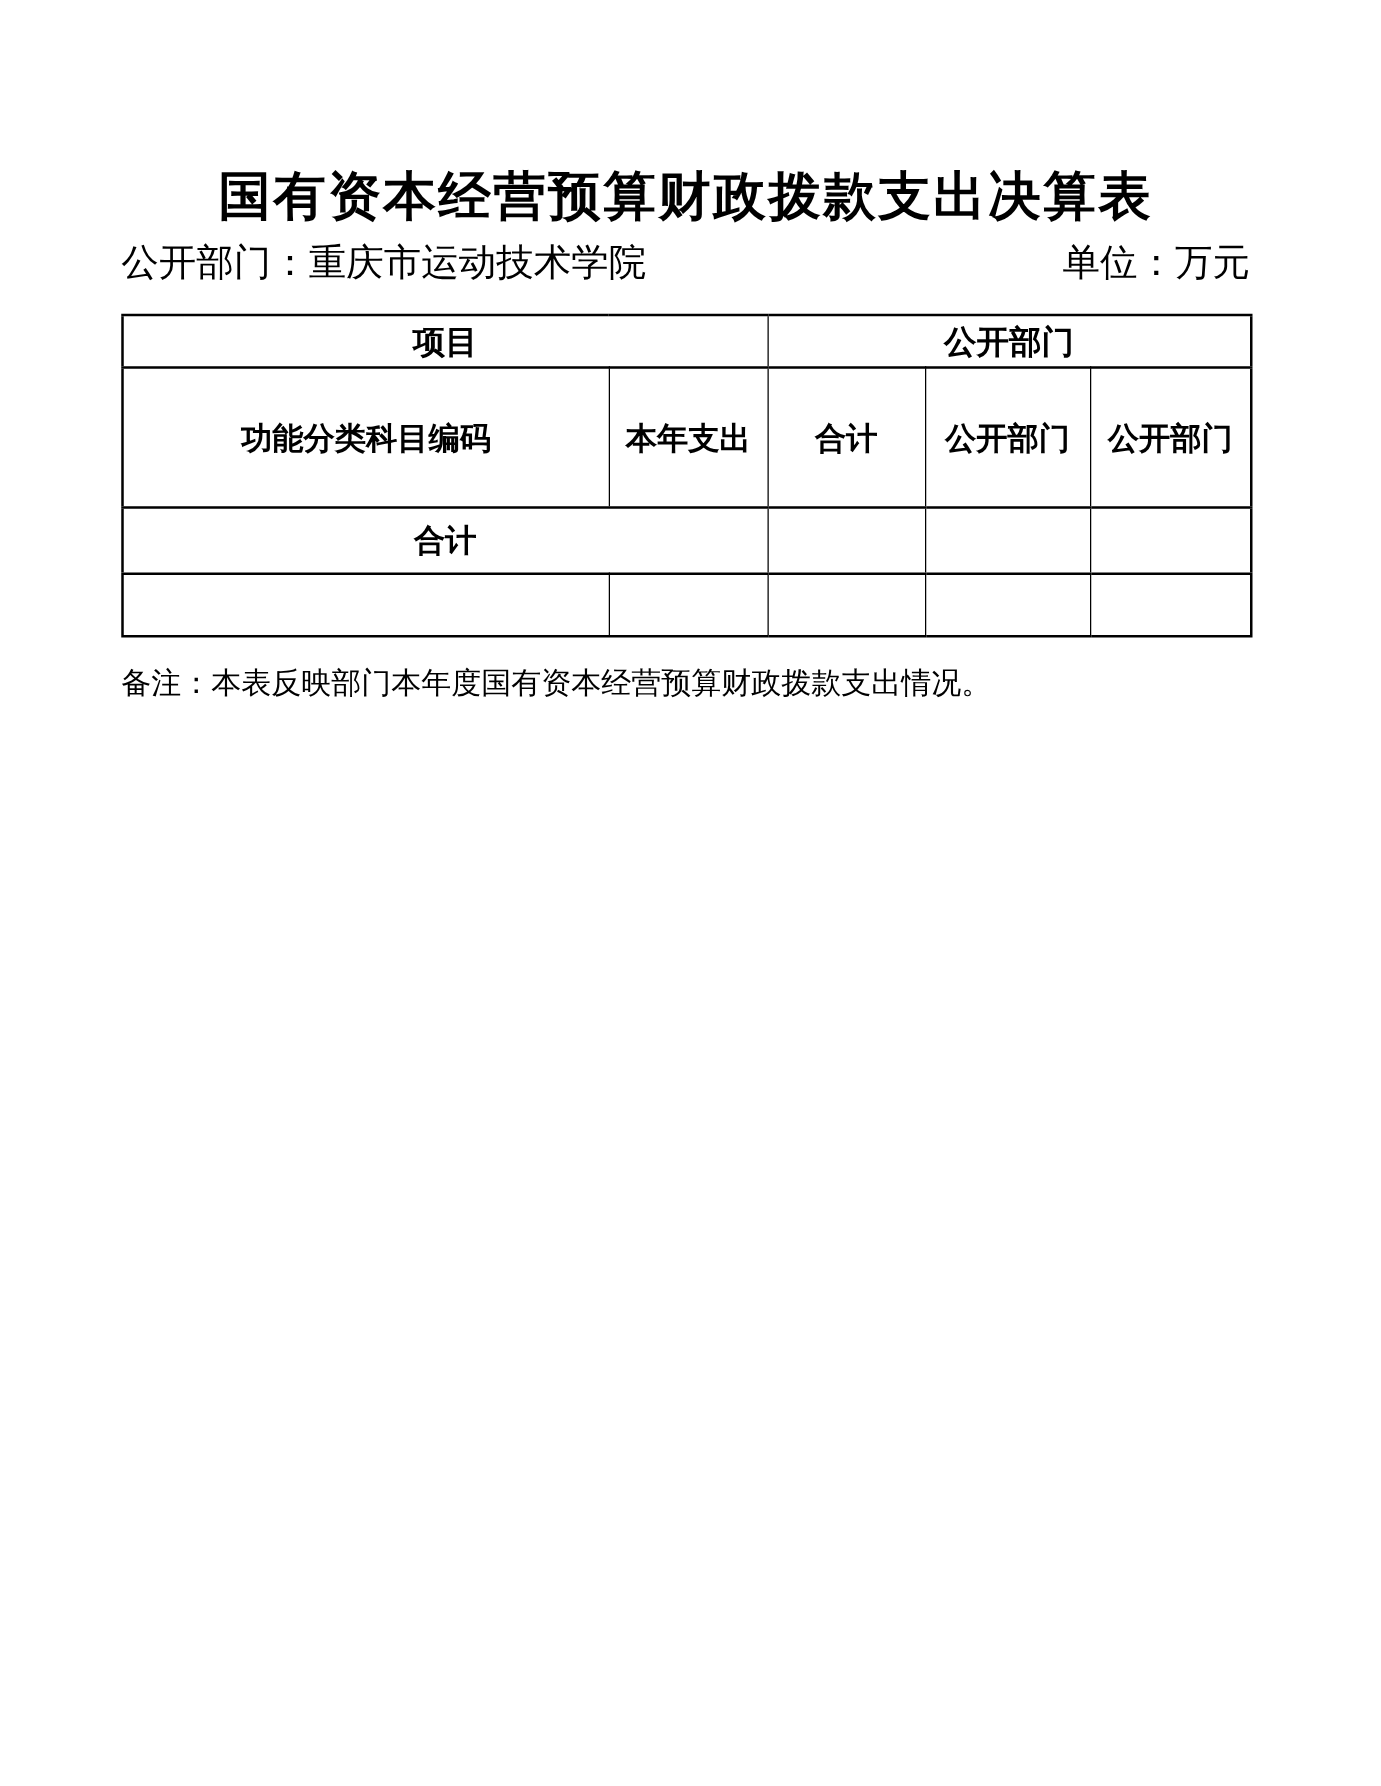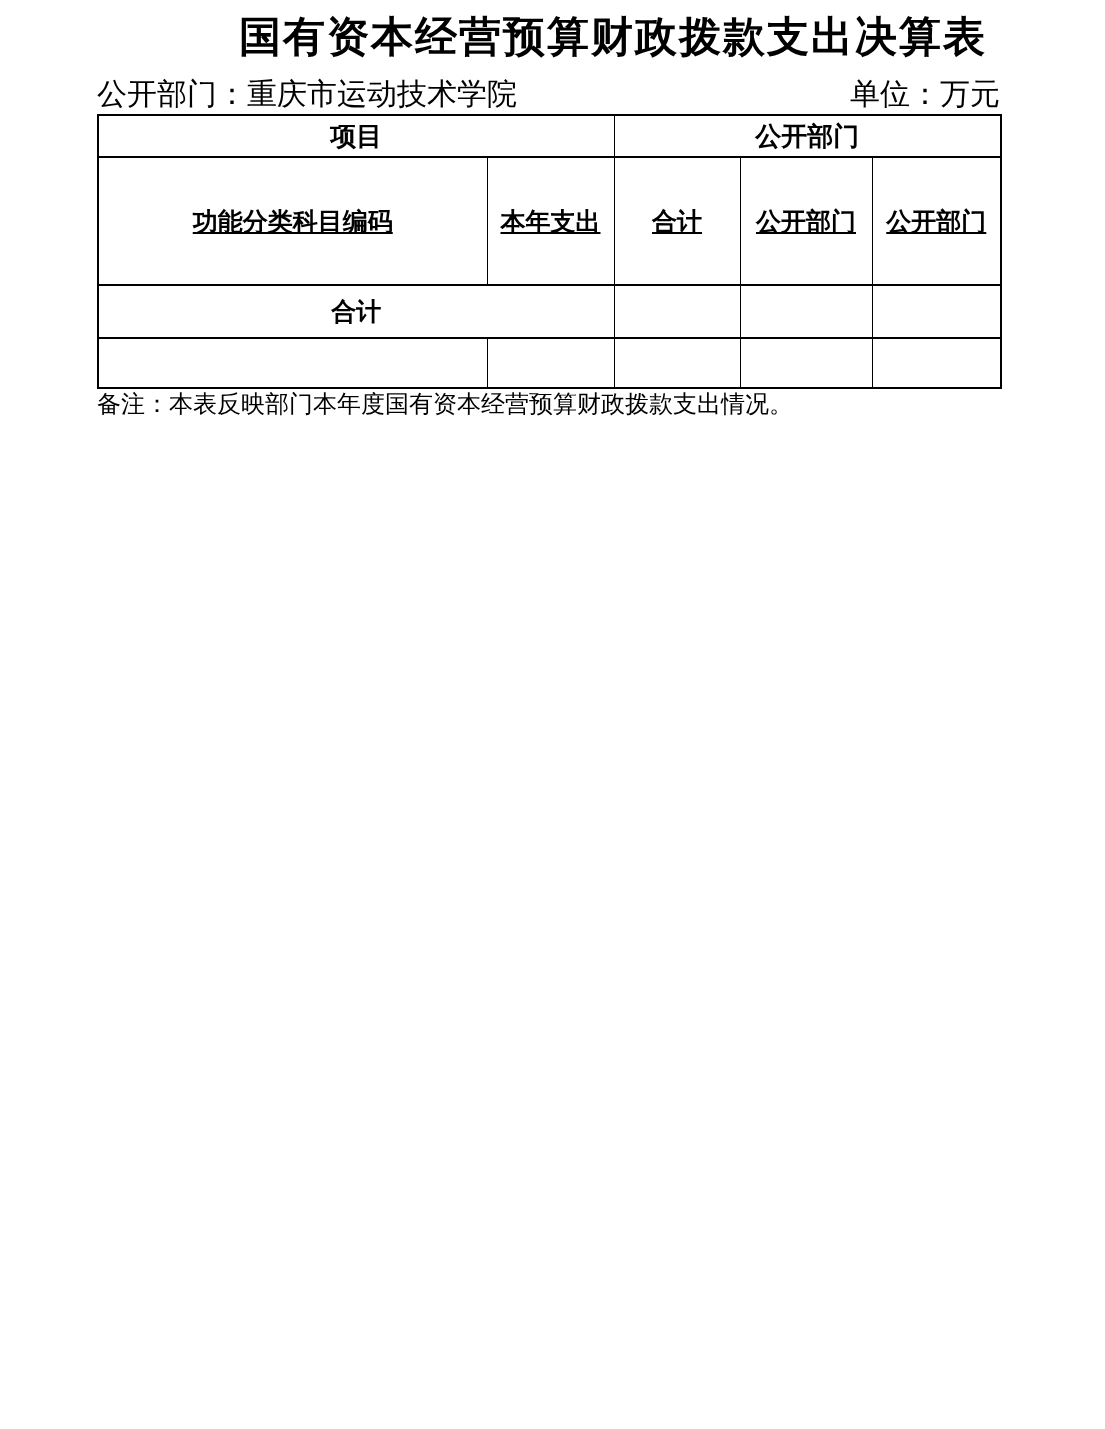--- a/index.html
+++ b/index.html
@@ -12,69 +12,71 @@
     background: #ffffff;
     color: #000000;
     font-family: "Liberation Serif", serif;
   }
   .page {
     position: relative;
     width: 903px;
     margin-left: 97px;
   }
   .doc-title {
-    margin: 13px;
+    padding-top: 133px;
+    margin: 0;
     font-family: "Liberation Sans", sans-serif;
     font-weight: bold;
     font-size: 42px;
     line-height: 48px;
     letter-spacing: 2px;
-    text-align: right;
+    text-align: center;
     white-space: nowrap;
   }
   .table-code {
     margin-top: 12px;
     font-size: 30px;
     line-height: 38px;
     text-align: right;
     padding-right: 4px;
   }
   .meta-row {
     margin-top: 10px;
     display: flex;
     justify-content: space-between;
     align-items: flex-end;
     font-size: 30px;
     line-height: 40px;
   }
   table.report {
-    margin-top: 0;
+    margin-top: 20px;
     width: 903px;
     table-layout: fixed;
     border-collapse: collapse;
     border: 2px solid #000000;
   }
   table.report td {
     border: 1px solid #000000;
     border-top: 2px solid #000000;
     border-bottom: 2px solid #000000;
     text-align: center;
     vertical-align: middle;
     padding: 0;
     font-weight: bold;
     font-size: 25px;
     font-family: "Liberation Serif", serif;
     overflow: hidden;
   }
   tr.group-header-row { height: 42px; }
   tr.group-header-row td { font-size: 26px; }
-  tr.column-header-row { height: 128px; text-decoration: underline; }
+  tr.column-header-row { height: 112px; }
   tr.total-row { height: 53px; }
   tr.data-row { height: 50px; }
   .note {
+    margin-top: 22px;
     font-size: 24px;
     line-height: 30px;
     font-weight: normal;
   }
 </style>
 </head>
 <body>
 
 <div class="page">
 

